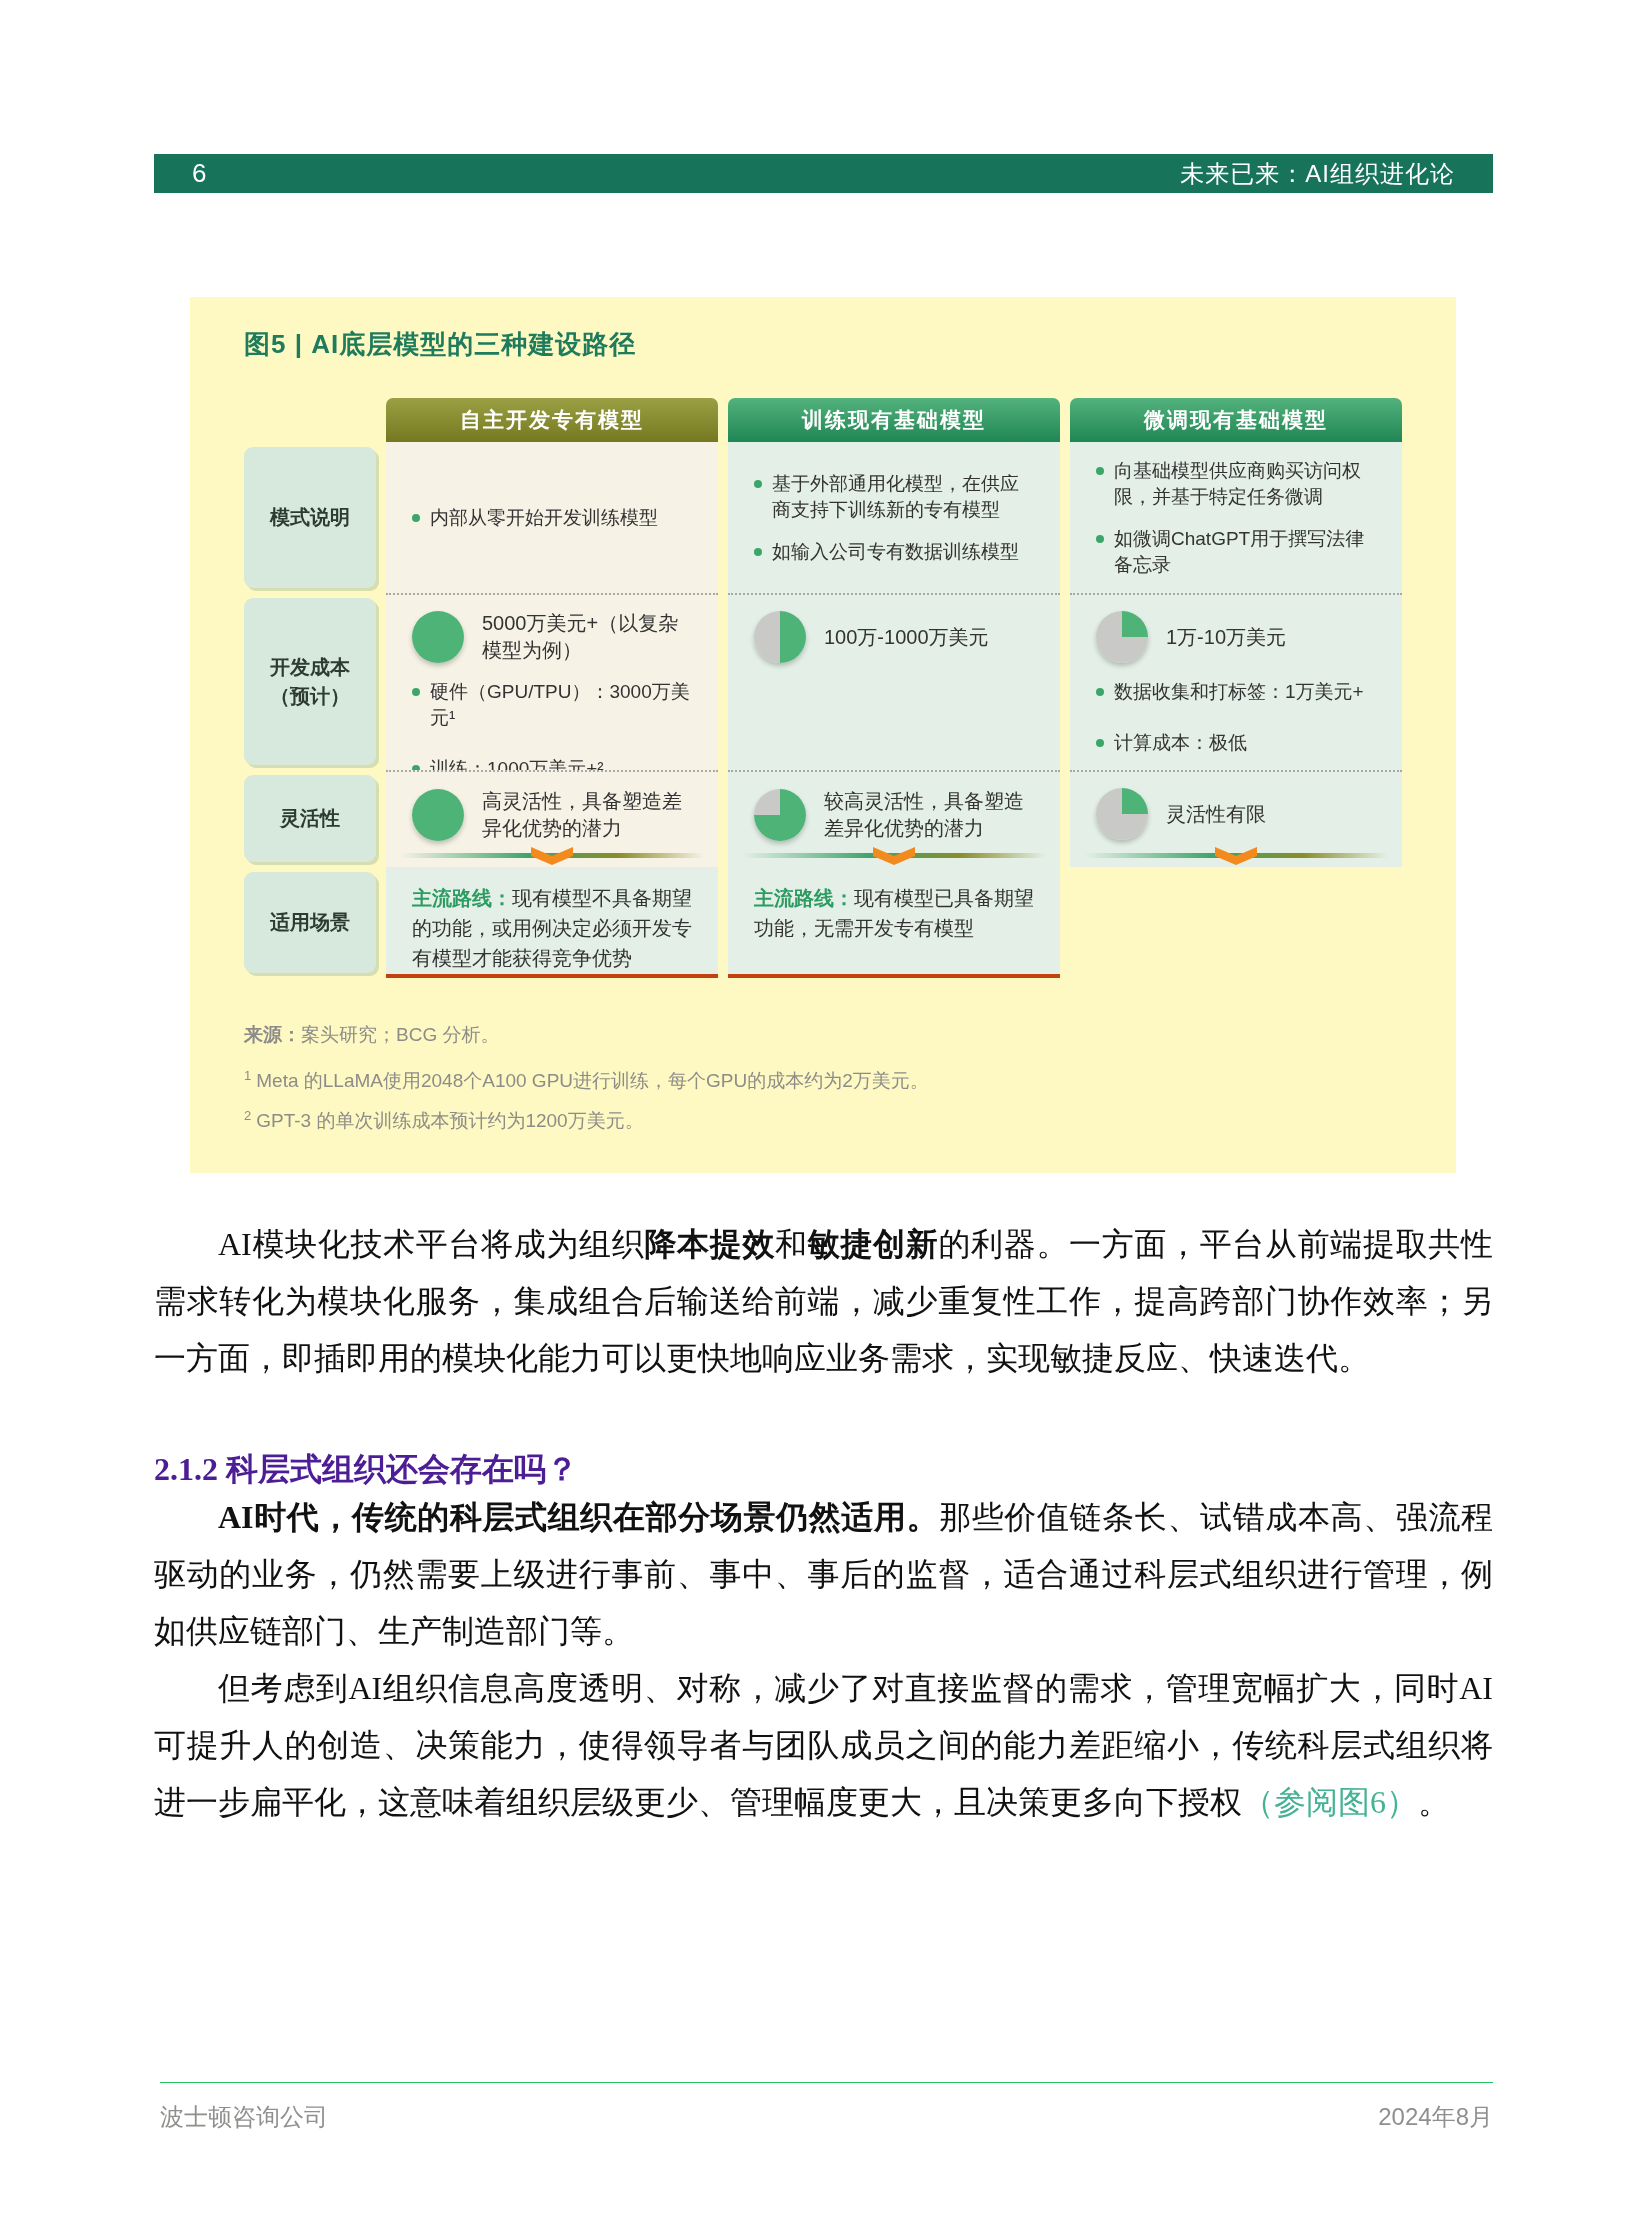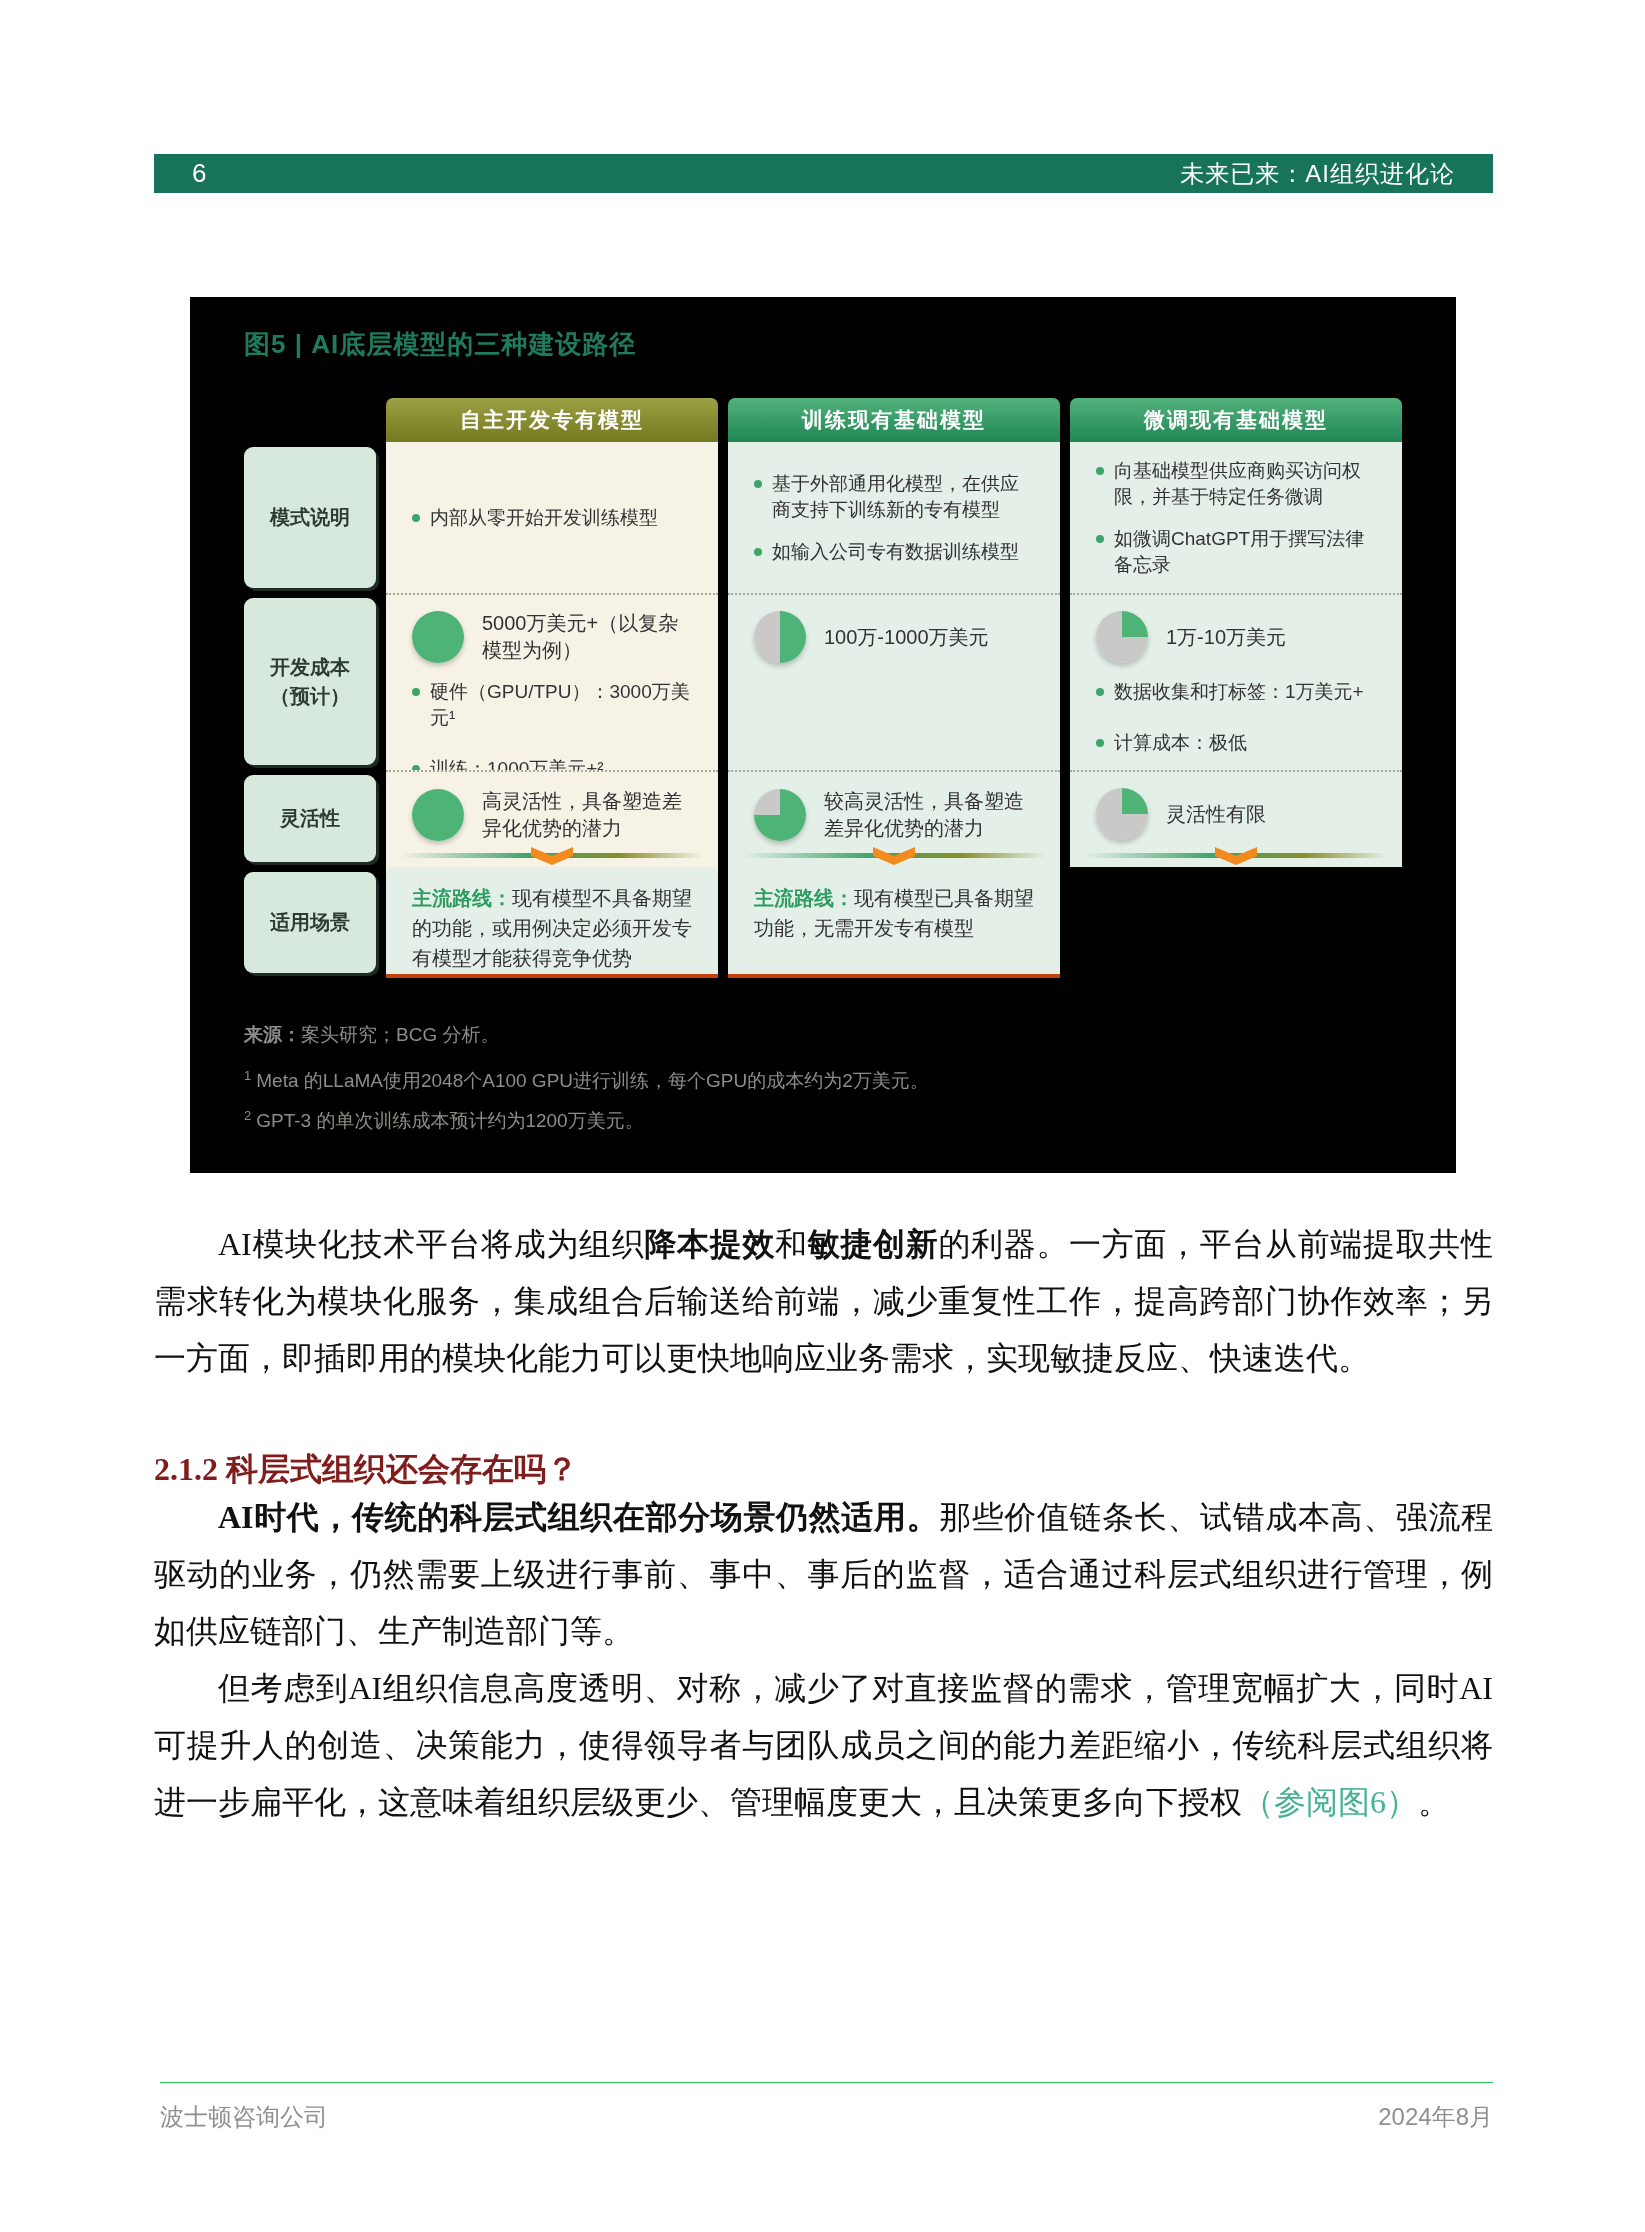--- a/index.html
+++ b/index.html
@@ -7,21 +7,21 @@
         font-family:"Liberation Serif",serif;color:#1a1a1a;}
 
   
   .topbar{position:absolute;left:154px;right:153px;top:154px;height:39px;background:#17735A;
           display:flex;align-items:center;justify-content:space-between;padding:0 38px;
           box-sizing:border-box;color:#ffffff;font-family:"Liberation Sans",sans-serif;}
   .topbar .pnum{font-size:26px;}
   .topbar .ptitle{font-size:24px;letter-spacing:1px;}
 
   
-  .figure{position:absolute;left:190px;right:190px;top:297px;background:#000000;
+  .figure{position:absolute;left:190px;right:190px;top:297px;background:#fef9c3;
           padding:30px 54px 34px;box-sizing:border-box;font-family:"Liberation Sans",sans-serif;}
   .figtitle{font-size:26px;font-weight:bold;color:#1E7B5C;letter-spacing:1px;}
 
   .tbl{display:grid;grid-template-columns:132px 1fr 1fr 1fr;column-gap:10px;
        grid-template-rows:44px 151px 177px 97px 111px;margin-top:36px;}
   .hdr{border-radius:7px 7px 0 0;display:flex;align-items:center;justify-content:center;
        color:#fff;font-weight:bold;font-size:21px;letter-spacing:2px;}
   .hdr-olive{background:linear-gradient(#9BA044,#75781F);}
   .hdr-green{background:linear-gradient(#53B27D,#1F8653);}
 
@@ -62,21 +62,21 @@
   .src{margin-bottom:10px;}
   .src .b{font-weight:bold;}
   .fn{line-height:35px;}
   .fn sup{margin-right:5px;font-size:13px;}
 
   
   .content{position:absolute;left:154px;right:153px;top:1216px;font-size:32px;line-height:57px;
            text-align:justify;color:#111;}
   .content p{margin:0;text-indent:64px;}
   .content .b{font-weight:bold;}
-  .h212{margin:62px 0 0 0;font-size:32px;line-height:40px;font-weight:bold;color:#7f1d1d;}
+  .h212{margin:62px 0 0 0;font-size:32px;line-height:40px;font-weight:bold;color:#4c1d95;}
   .p2{margin-top:53px;}
   .p3{margin-top:57px;}
   .figref{color:#45B294;}
 
   
   .footer{position:absolute;left:160px;right:153px;top:2082px;border-top:1px solid #22c55e;
           padding-top:18px;display:flex;justify-content:space-between;
           font-family:"Liberation Sans",sans-serif;font-size:24px;color:#8F8F8D;}
 </style>
 </head>

